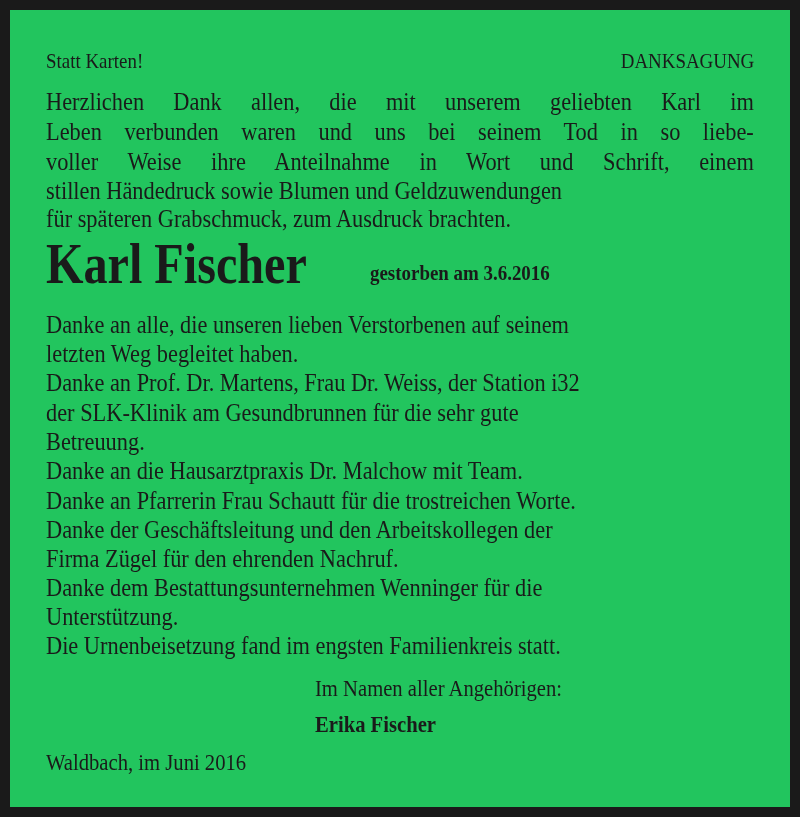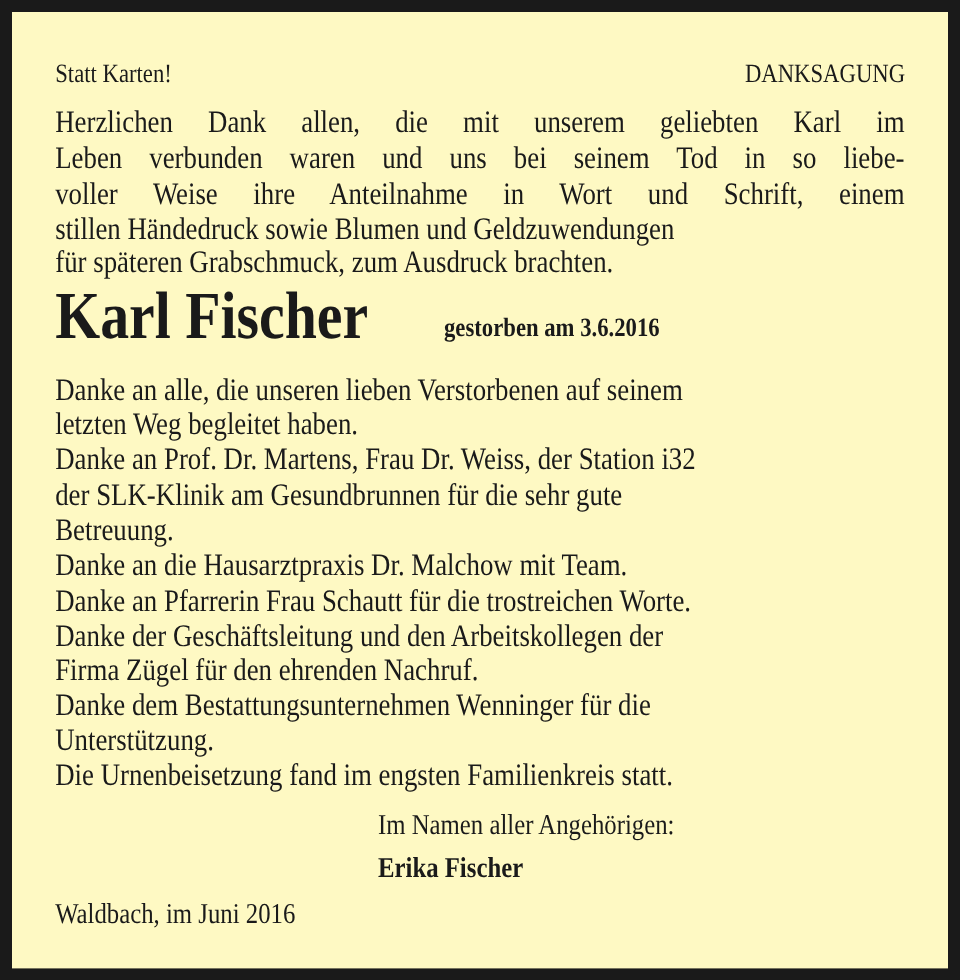--- a/index.html
+++ b/index.html
@@ -1,17 +1,17 @@
 <!DOCTYPE html>
 <html><head>
 <meta charset="utf-8">
 <style>
   html, body { margin:0; padding:0; }
   body { width:800px; height:817px; background:#1a1a1a; position:relative; overflow:hidden; }
-  .card { position:absolute; left:10px; top:10px; width:780px; height:797px; background:#fef9c3; }
+  .card { position:absolute; left:10px; top:10px; width:780px; height:797px; background:#22c55e; }
   .line { position:absolute; left:36px; white-space:nowrap; font-family:"Liberation Serif", "DejaVu Serif", serif; color:#1a1a1a; transform-origin:left top; }
   .body-line { font-size:26px; line-height:30px; }
   .header-left { font-size:22px; line-height:26px; }
   .header-right { position:absolute; right:36px; left:auto; font-size:22px; line-height:26px; font-family:"Liberation Serif", "DejaVu Serif", serif; color:#1a1a1a; white-space:nowrap; transform-origin:right top; }
   .justify { width:708px; text-align:justify; text-align-last:justify; white-space:normal; }
   .name { font-size:56px; line-height:60px; font-weight:bold; }
   .died { font-size:22px; line-height:26px; font-weight:bold; }
   .sig { left:305px; }
   .bold { font-weight:bold; }
 </style>

